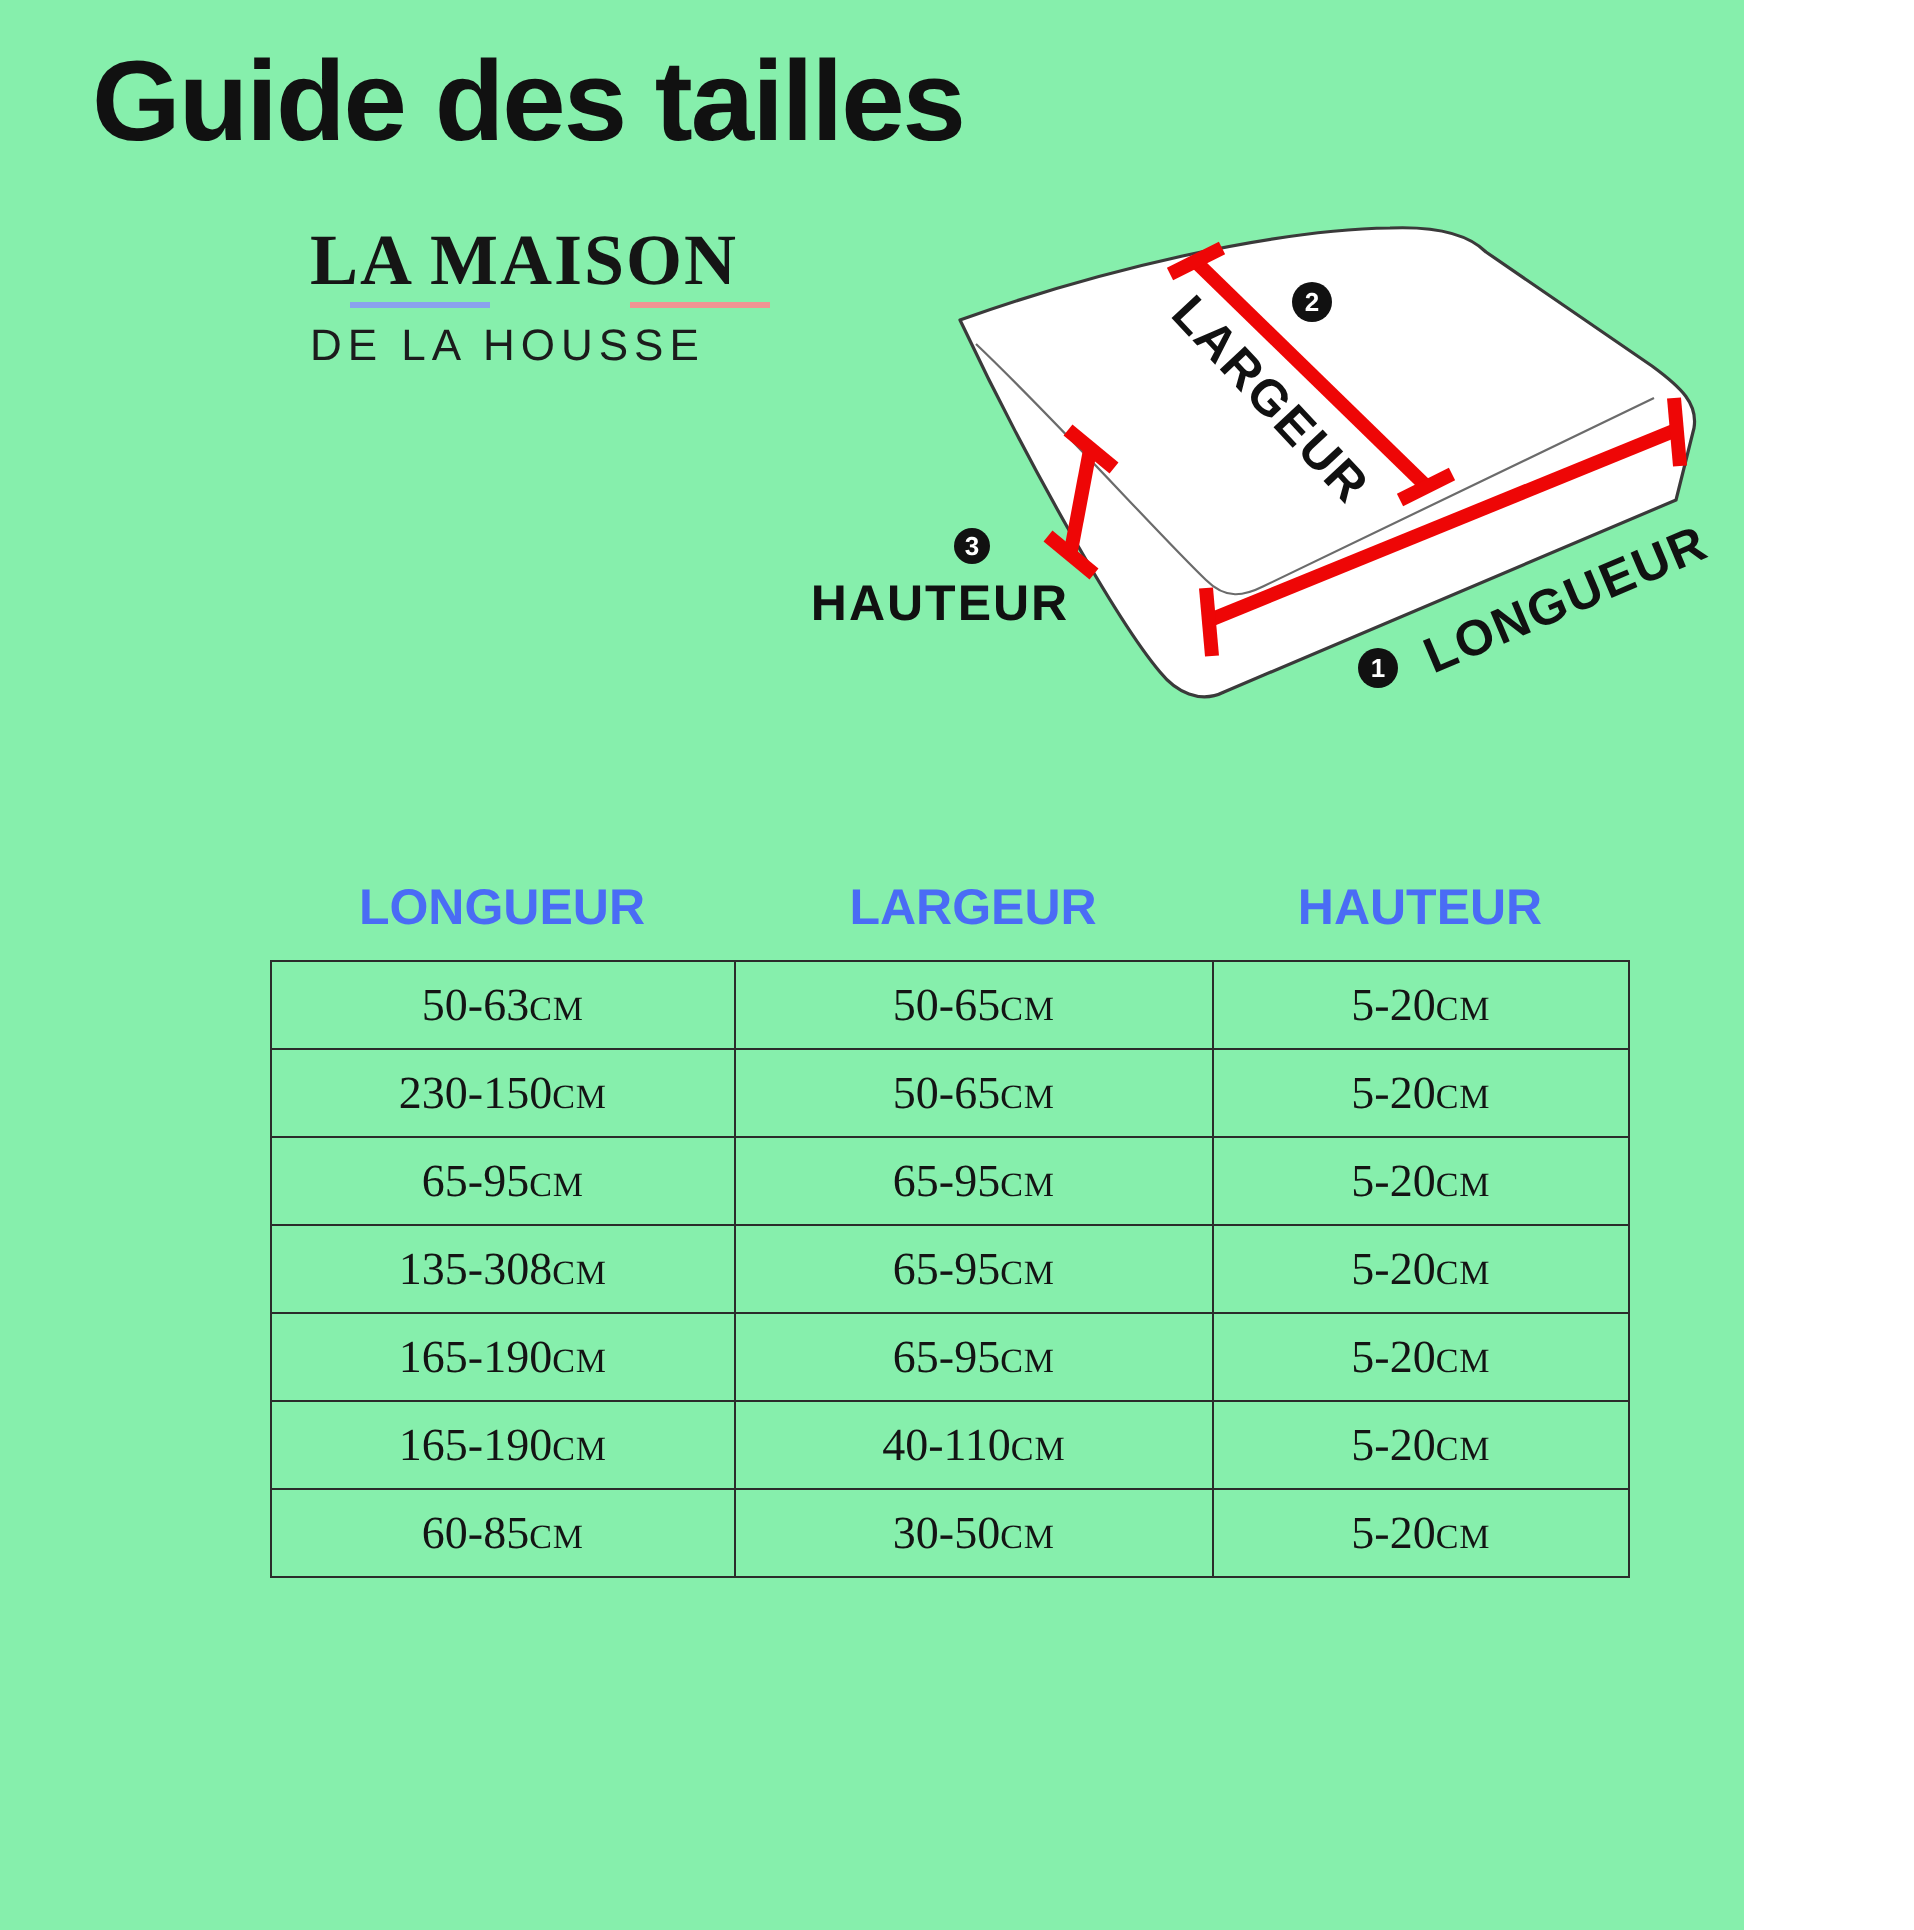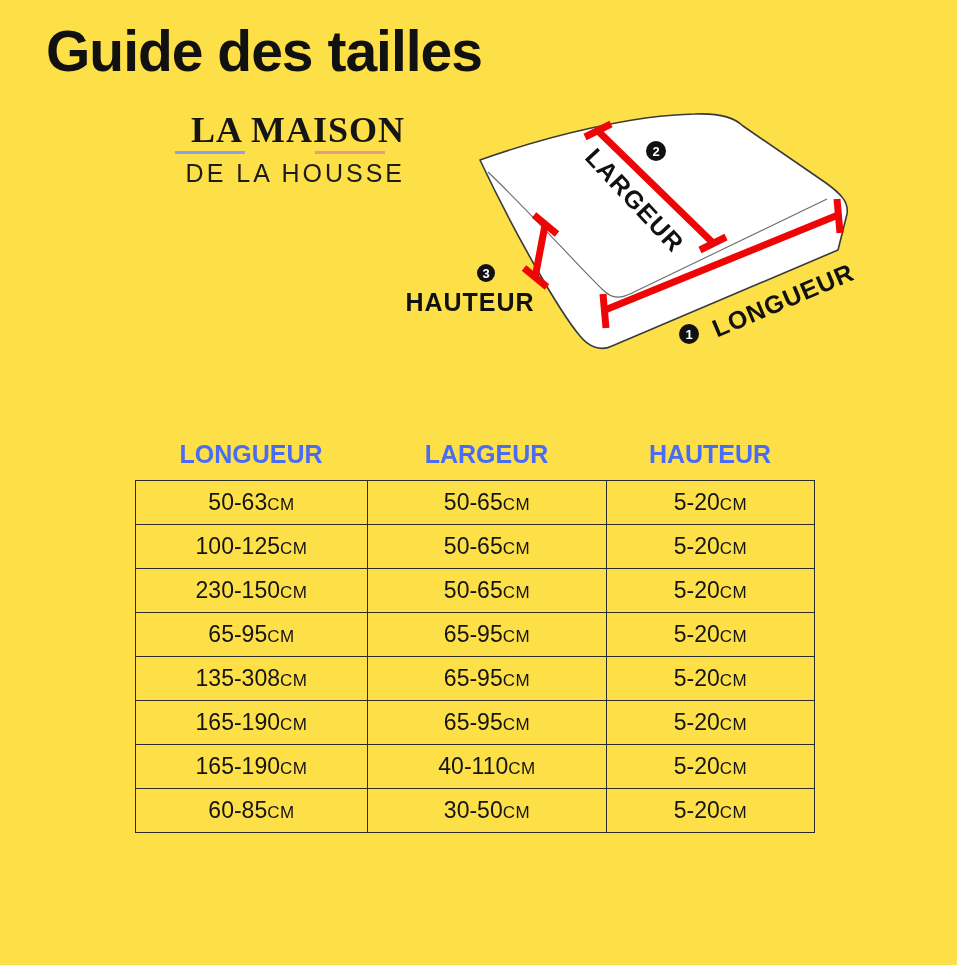--- a/index.html
+++ b/index.html
@@ -5,51 +5,51 @@
   :root{
     --header-blue:#4a6cf5;
     --measure-red:#ee0606;
     --flag-blue:#8aa2ee;
     --flag-red:#f19493;
     --line-dark:#2b2b2b;
   }
   *{margin:0;padding:0;box-sizing:border-box;}
   html,body{background:#ffffff;}
   body{font-family:"Liberation Sans",sans-serif;}
-  .page{position:relative;width:957px;height:965px;background:#fde047;overflow:hidden;}
+  .page{position:relative;width:872px;height:965px;background:#86efac;overflow:hidden;}
 
   .page-title{
     position:absolute;left:46px;top:18px;
     font-size:57px;font-weight:700;letter-spacing:-1px;color:#111;
   }
 
-  .logo{position:absolute;left:155px;top:110px;width:250px;text-align:right;}
+  .logo{position:absolute;left:155px;top:110px;width:250px;text-align:left;}
   .logo-main{
     font-family:"Liberation Serif",serif;font-weight:700;
     font-size:36px;letter-spacing:1px;color:#151515;line-height:40px;
   }
   .logo-flag{position:relative;height:4px;margin:1px 0 3px 0;}
   .logo-flag .flag-blue{position:absolute;left:20px;top:0;width:70px;height:3px;background:var(--flag-blue);}
   .logo-flag .flag-red{position:absolute;left:160px;top:0;width:70px;height:3px;background:var(--flag-red);}
   .logo-sub{
-    font-size:25px;font-weight:400;letter-spacing:3px;color:#1c1c1c;line-height:30px;
+    font-size:22px;font-weight:400;letter-spacing:3px;color:#1c1c1c;line-height:30px;
   }
 
   .diagram{position:absolute;left:400px;top:100px;width:520px;height:290px;}
   .diagram text{font-family:"Liberation Sans",sans-serif;}
   .measure-label{font-size:25px;font-weight:700;fill:#111;letter-spacing:1px;}
   .badge-num{font-size:13px;font-weight:700;fill:#fff;}
 
   .size-chart{position:absolute;left:135px;top:429px;width:679px;}
   .chart-header{display:grid;grid-template-columns:232px 239px 208px;height:51px;}
   .chart-header .col-label{
     display:flex;align-items:center;justify-content:center;
     color:var(--header-blue);font-size:25px;font-weight:700;
   }
-  table.size-table{border-collapse:collapse;width:679px;table-layout:fixed;}
+  table.size-table{border-collapse:collapse;width:679px;table-layout:fixed;font-family:Liberation Serif, serif;}
   table.size-table col.c1{width:232px;}
   table.size-table col.c2{width:239px;}
   table.size-table col.c3{width:208px;}
   table.size-table td{
     border:1px solid var(--line-dark);
     height:44px;text-align:center;vertical-align:middle;
     font-size:23px;color:#141414;white-space:nowrap;
   }
   table.size-table td .unit{font-size:17px;letter-spacing:0.5px;}
 </style>
@@ -134,25 +134,20 @@
           <col class="c2">
           <col class="c3">
         </colgroup>
       <tbody>
           <tr>
             <td><span class="val">50-63</span><span class="unit">CM</span></td>
             <td><span class="val">50-65</span><span class="unit">CM</span></td>
             <td><span class="val">5-20</span><span class="unit">CM</span></td>
           </tr>
           <tr>
-            <td><span class="val">100-125</span><span class="unit">CM</span></td>
-            <td><span class="val">50-65</span><span class="unit">CM</span></td>
-            <td><span class="val">5-20</span><span class="unit">CM</span></td>
-          </tr>
-          <tr>
             <td><span class="val">230-150</span><span class="unit">CM</span></td>
             <td><span class="val">50-65</span><span class="unit">CM</span></td>
             <td><span class="val">5-20</span><span class="unit">CM</span></td>
           </tr>
           <tr>
             <td><span class="val">65-95</span><span class="unit">CM</span></td>
             <td><span class="val">65-95</span><span class="unit">CM</span></td>
             <td><span class="val">5-20</span><span class="unit">CM</span></td>
           </tr>
           <tr>

